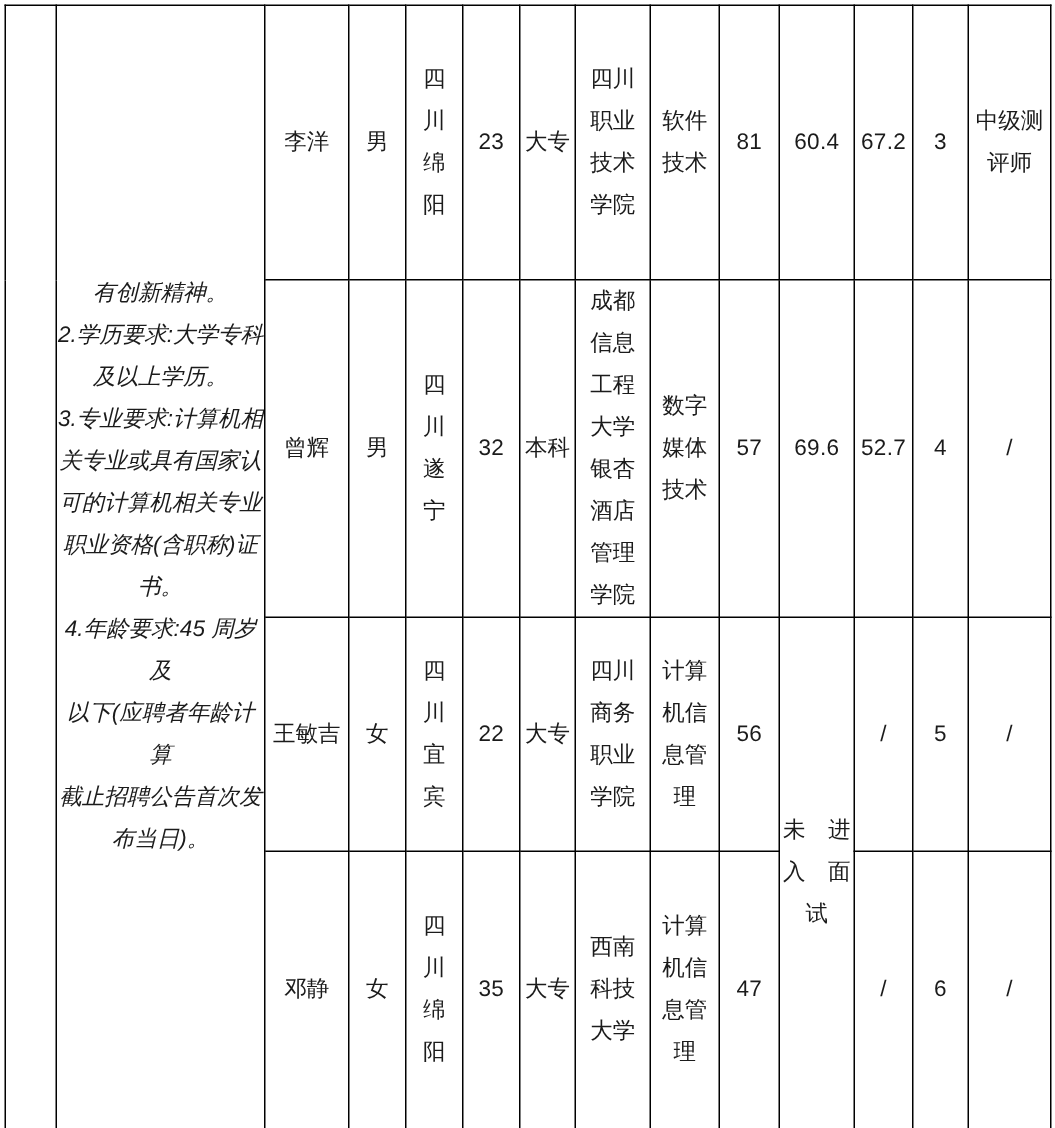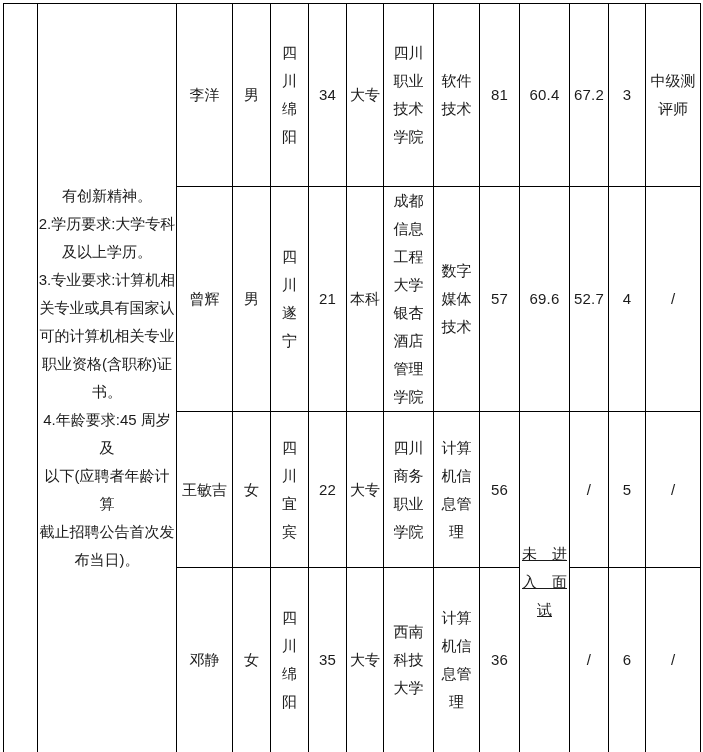--- a/index.html
+++ b/index.html
@@ -33,28 +33,28 @@
     line-height: 28px;
     white-space: pre-line;
     overflow: hidden;
   }
   td.req-cell {
     text-align: left;
     vertical-align: top;
     padding: 6px 2px 0 5px;
     line-height: 27px;
     font-size: 15px;
+    font-style: italic;
   }
   td.num {
     font-size: 14px;
     letter-spacing: 0.2px;
   }
   td.merged-interview {
     line-height: 28px;
-    text-decoration: underline;
   }
   tr.r1 { height: 183px; }
   tr.r2 { height: 218px; }
   tr.r3 { height: 156px; }
   tr.r4 { height: 185px; }
 </style>
 </head>
 <body>
 
 <div class="page">
@@ -90,21 +90,21 @@
 4.年龄要求:45 周岁及
 以下(应聘者年龄计算
 截止招聘公告首次发
 布当日)。</td>
       <td>李洋</td>
       <td>男</td>
       <td>四
 川
 绵
 阳</td>
-      <td class="num">34</td>
+      <td class="num">23</td>
       <td>大专</td>
       <td>四川
 职业
 技术
 学院</td>
       <td>软件
 技术</td>
       <td class="num">81</td>
       <td class="num">60.4</td>
       <td class="num">67.2</td>
@@ -113,21 +113,21 @@
 评师</td>
     </tr>
 
     <tr class="r2">
       <td>曾辉</td>
       <td>男</td>
       <td>四
 川
 遂
 宁</td>
-      <td class="num">21</td>
+      <td class="num">32</td>
       <td>本科</td>
       <td>成都
 信息
 工程
 大学
 银杏
 酒店
 管理
 学院</td>
       <td>数字
@@ -175,20 +175,20 @@
 阳</td>
       <td class="num">35</td>
       <td>大专</td>
       <td>西南
 科技
 大学</td>
       <td>计算
 机信
 息管
 理</td>
-      <td class="num">36</td>
+      <td class="num">47</td>
       <td class="num">/</td>
       <td class="num">6</td>
       <td>/</td>
     </tr>
   </tbody>
     </table>
 </div>
 
 </body></html>

